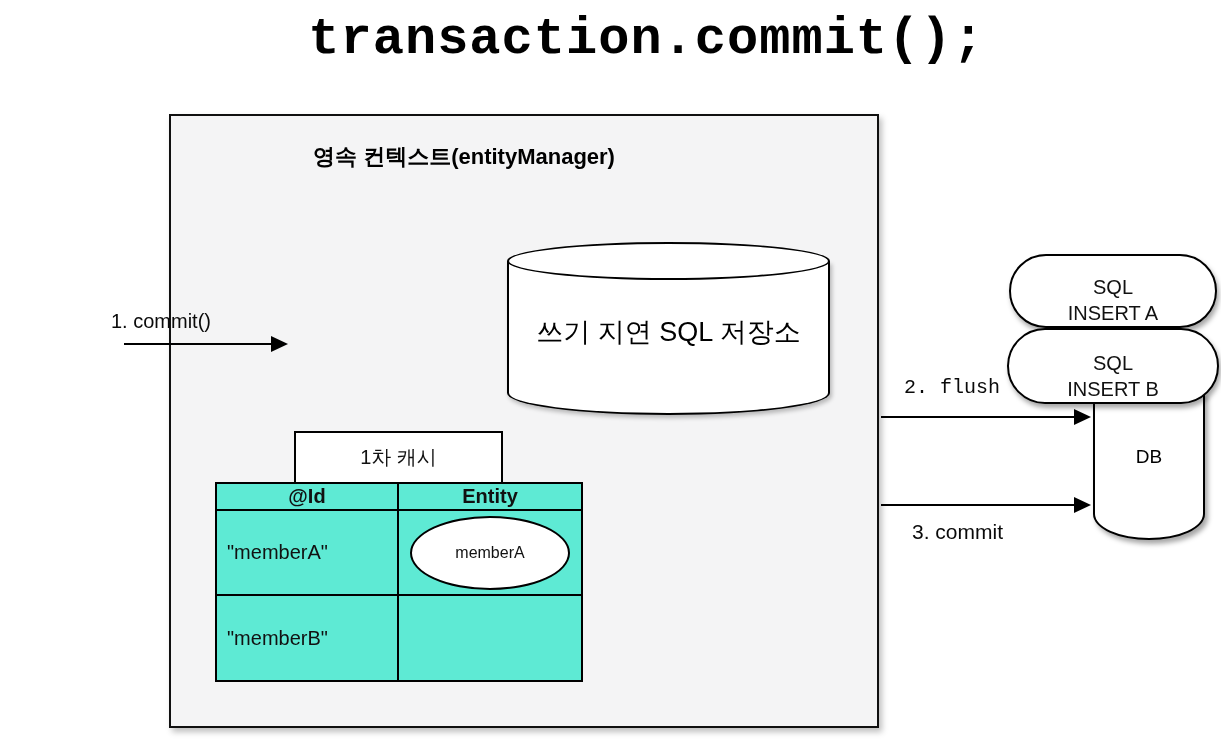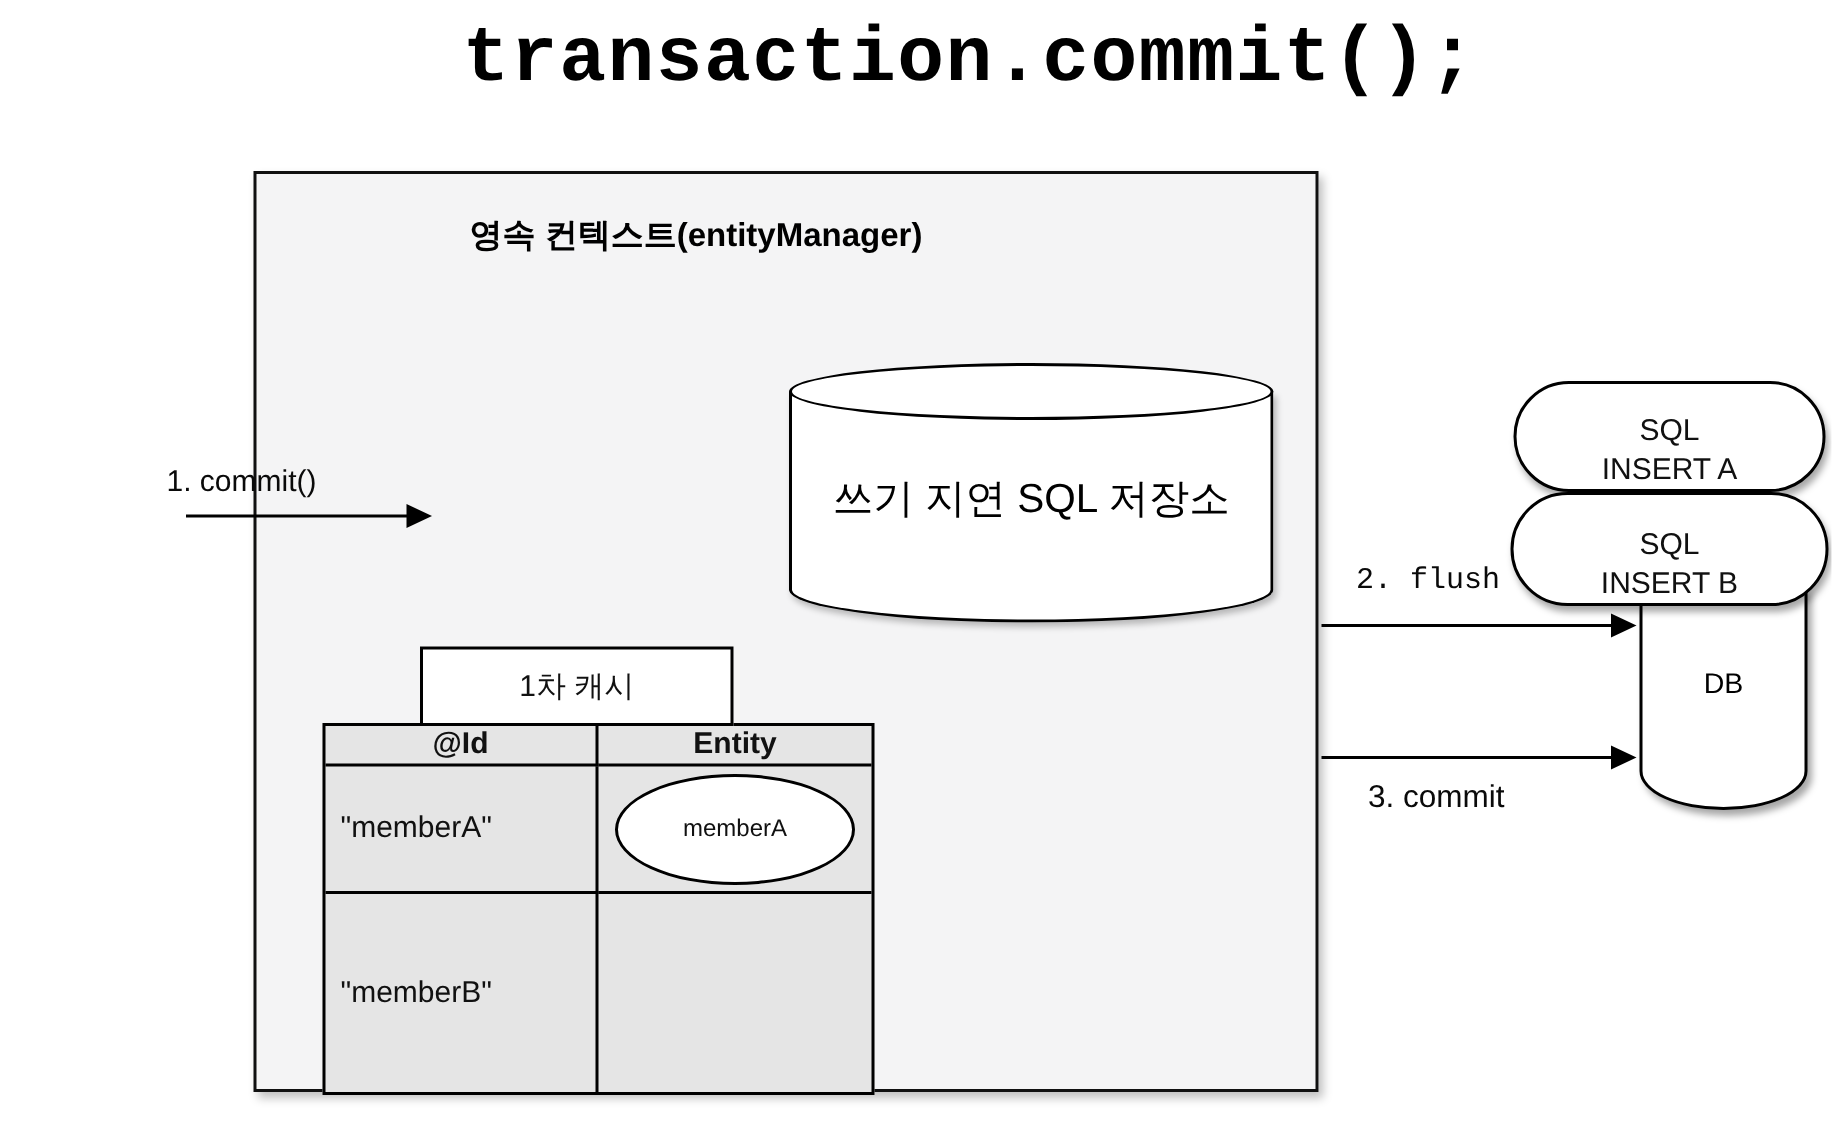--- a/index.html
+++ b/index.html
@@ -42,21 +42,21 @@
     left: 0; top: 142px;
     width: 590px;
     margin-left: 133px;
     text-align: center;
     font-weight: bold;
     font-size: 22px;
     color: #000;
   }
 
   
-  .cyl { position: absolute; left: 490px; top: 242px; width: 323px; height: 173px; }
+  .cyl { position: absolute; left: 471px; top: 242px; width: 323px; height: 173px; }
   .cyl-top {
     position: absolute; left: 0; top: 0;
     width: 100%; height: 38px;
     background: #fff;
     border: 2px solid #000;
     border-radius: 50%;
     z-index: 2;
   }
   .cyl-body {
     position: absolute; left: 0; top: 19px;
@@ -95,33 +95,33 @@
   .arrow-label {
     position: absolute;
     font-size: 20px;
     color: #0a0a0a;
     white-space: nowrap;
   }
 
   
   .cache-label-box {
     position: absolute;
-    left: 244px; top: 431px;
+    left: 258px; top: 431px;
     width: 209px; height: 53px;
     background: #fff;
     border: 2px solid #000;
     display: flex; align-items: center; justify-content: center;
     font-size: 20px;
     z-index: 2;
   }
   .cache-table {
     position: absolute;
     left: 179px; top: 482px;
-    width: 368px; height: 248px;
-    background: #e5e5e5;
+    width: 368px; height: 200px;
+    background: #5eead4;
     border: 2px solid #000;
     display: grid;
     grid-template-columns: 1fr 1fr;
     grid-template-rows: 27px 85px auto;
     z-index: 1;
   }
   .cache-table .cell { display: flex; align-items: center; font-size: 20px; }
   .cache-table .head {
     justify-content: center;
     font-weight: bold;

